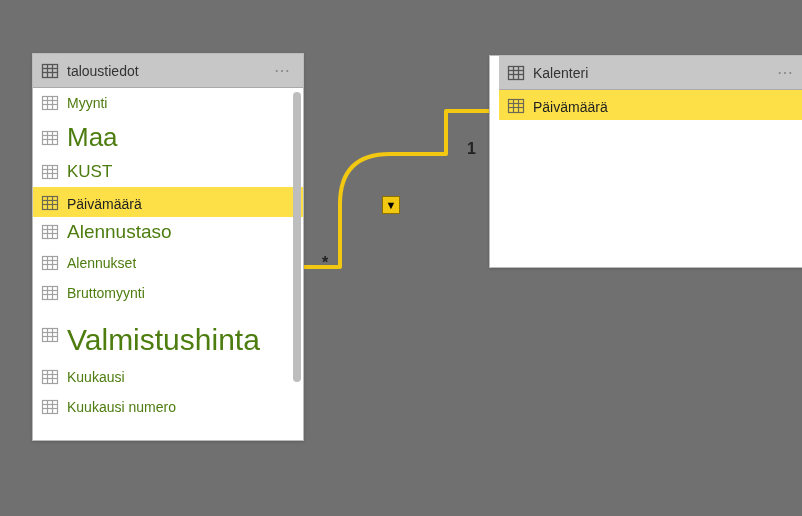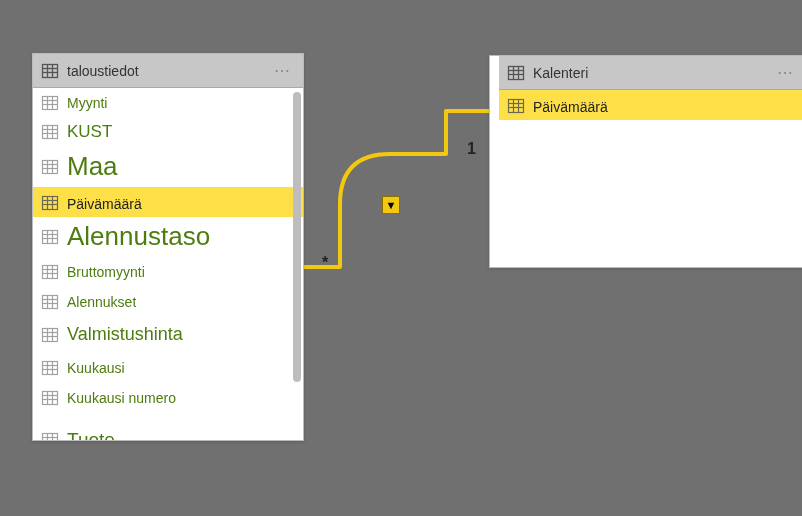--- a/index.html
+++ b/index.html
@@ -159,44 +159,44 @@
             <svg class="ticon" width="18" height="18" viewBox="0 0 18 18" fill="none">
               <rect x="1.5" y="2.5" width="15" height="13" stroke-width="1.2" fill="none"></rect>
               <line x1="1.5" y1="6.5" x2="16.5" y2="6.5" stroke-width="1.2"></line>
               <line x1="1.5" y1="10.5" x2="16.5" y2="10.5" stroke-width="1.2"></line>
               <line x1="6.5" y1="2.5" x2="6.5" y2="15.5" stroke-width="1.2"></line>
               <line x1="11.5" y1="2.5" x2="11.5" y2="15.5" stroke-width="1.2"></line>
             </svg>
           </span>
           <span class="field-label" style="font-size: 14px;">Myynti</span>
         </div>
+        <div class="field-row" style="min-height: 40px;">
+          <span class="field-icon">
+            <svg class="ticon" width="18" height="18" viewBox="0 0 18 18" fill="none">
+              <rect x="1.5" y="2.5" width="15" height="13" stroke-width="1.2" fill="none"></rect>
+              <line x1="1.5" y1="6.5" x2="16.5" y2="6.5" stroke-width="1.2"></line>
+              <line x1="1.5" y1="10.5" x2="16.5" y2="10.5" stroke-width="1.2"></line>
+              <line x1="6.5" y1="2.5" x2="6.5" y2="15.5" stroke-width="1.2"></line>
+              <line x1="11.5" y1="2.5" x2="11.5" y2="15.5" stroke-width="1.2"></line>
+            </svg>
+          </span>
+          <span class="field-label" style="font-size: 26px;">Maa</span>
+        </div>
         <div class="field-row" style="min-height: 27px;">
           <span class="field-icon">
             <svg class="ticon" width="18" height="18" viewBox="0 0 18 18" fill="none">
               <rect x="1.5" y="2.5" width="15" height="13" stroke-width="1.2" fill="none"></rect>
               <line x1="1.5" y1="6.5" x2="16.5" y2="6.5" stroke-width="1.2"></line>
               <line x1="1.5" y1="10.5" x2="16.5" y2="10.5" stroke-width="1.2"></line>
               <line x1="6.5" y1="2.5" x2="6.5" y2="15.5" stroke-width="1.2"></line>
               <line x1="11.5" y1="2.5" x2="11.5" y2="15.5" stroke-width="1.2"></line>
             </svg>
           </span>
           <span class="field-label" style="font-size: 17px;">KUST</span>
         </div>
-        <div class="field-row" style="min-height: 40px;">
-          <span class="field-icon">
-            <svg class="ticon" width="18" height="18" viewBox="0 0 18 18" fill="none">
-              <rect x="1.5" y="2.5" width="15" height="13" stroke-width="1.2" fill="none"></rect>
-              <line x1="1.5" y1="6.5" x2="16.5" y2="6.5" stroke-width="1.2"></line>
-              <line x1="1.5" y1="10.5" x2="16.5" y2="10.5" stroke-width="1.2"></line>
-              <line x1="6.5" y1="2.5" x2="6.5" y2="15.5" stroke-width="1.2"></line>
-              <line x1="11.5" y1="2.5" x2="11.5" y2="15.5" stroke-width="1.2"></line>
-            </svg>
-          </span>
-          <span class="field-label" style="font-size: 26px;">Maa</span>
-        </div>
         <div class="field-row selected" style="min-height: 30px;">
           <span class="field-icon">
             <svg class="ticon" width="18" height="18" viewBox="0 0 18 18" fill="none">
               <rect x="1.5" y="2.5" width="15" height="13" stroke-width="1.2" fill="none"></rect>
               <line x1="1.5" y1="6.5" x2="16.5" y2="6.5" stroke-width="1.2"></line>
               <line x1="1.5" y1="10.5" x2="16.5" y2="10.5" stroke-width="1.2"></line>
               <line x1="6.5" y1="2.5" x2="6.5" y2="15.5" stroke-width="1.2"></line>
               <line x1="11.5" y1="2.5" x2="11.5" y2="15.5" stroke-width="1.2"></line>
             </svg>
           </span>
@@ -205,57 +205,57 @@
         <div class="field-row" style="min-height: 29px;">
           <span class="field-icon">
             <svg class="ticon" width="18" height="18" viewBox="0 0 18 18" fill="none">
               <rect x="1.5" y="2.5" width="15" height="13" stroke-width="1.2" fill="none"></rect>
               <line x1="1.5" y1="6.5" x2="16.5" y2="6.5" stroke-width="1.2"></line>
               <line x1="1.5" y1="10.5" x2="16.5" y2="10.5" stroke-width="1.2"></line>
               <line x1="6.5" y1="2.5" x2="6.5" y2="15.5" stroke-width="1.2"></line>
               <line x1="11.5" y1="2.5" x2="11.5" y2="15.5" stroke-width="1.2"></line>
             </svg>
           </span>
-          <span class="field-label" style="font-size: 26px;">Alennustaso</span>
+          <span class="field-label" style="font-size: 19px;">Alennustaso</span>
         </div>
         <div class="field-row" style="min-height: 30px;">
           <span class="field-icon">
             <svg class="ticon" width="18" height="18" viewBox="0 0 18 18" fill="none">
               <rect x="1.5" y="2.5" width="15" height="13" stroke-width="1.2" fill="none"></rect>
               <line x1="1.5" y1="6.5" x2="16.5" y2="6.5" stroke-width="1.2"></line>
               <line x1="1.5" y1="10.5" x2="16.5" y2="10.5" stroke-width="1.2"></line>
               <line x1="6.5" y1="2.5" x2="6.5" y2="15.5" stroke-width="1.2"></line>
               <line x1="11.5" y1="2.5" x2="11.5" y2="15.5" stroke-width="1.2"></line>
             </svg>
           </span>
+          <span class="field-label" style="font-size: 14px;">Alennukset</span>
+        </div>
+        <div class="field-row" style="min-height: 30px;">
+          <span class="field-icon">
+            <svg class="ticon" width="18" height="18" viewBox="0 0 18 18" fill="none">
+              <rect x="1.5" y="2.5" width="15" height="13" stroke-width="1.2" fill="none"></rect>
+              <line x1="1.5" y1="6.5" x2="16.5" y2="6.5" stroke-width="1.2"></line>
+              <line x1="1.5" y1="10.5" x2="16.5" y2="10.5" stroke-width="1.2"></line>
+              <line x1="6.5" y1="2.5" x2="6.5" y2="15.5" stroke-width="1.2"></line>
+              <line x1="11.5" y1="2.5" x2="11.5" y2="15.5" stroke-width="1.2"></line>
+            </svg>
+          </span>
           <span class="field-label" style="font-size: 14px;">Bruttomyynti</span>
         </div>
-        <div class="field-row" style="min-height: 30px;">
-          <span class="field-icon">
-            <svg class="ticon" width="18" height="18" viewBox="0 0 18 18" fill="none">
-              <rect x="1.5" y="2.5" width="15" height="13" stroke-width="1.2" fill="none"></rect>
-              <line x1="1.5" y1="6.5" x2="16.5" y2="6.5" stroke-width="1.2"></line>
-              <line x1="1.5" y1="10.5" x2="16.5" y2="10.5" stroke-width="1.2"></line>
-              <line x1="6.5" y1="2.5" x2="6.5" y2="15.5" stroke-width="1.2"></line>
-              <line x1="11.5" y1="2.5" x2="11.5" y2="15.5" stroke-width="1.2"></line>
-            </svg>
-          </span>
-          <span class="field-label" style="font-size: 14px;">Alennukset</span>
-        </div>
         <div class="field-row" style="min-height: 36px;">
           <span class="field-icon">
             <svg class="ticon" width="18" height="18" viewBox="0 0 18 18" fill="none">
               <rect x="1.5" y="2.5" width="15" height="13" stroke-width="1.2" fill="none"></rect>
               <line x1="1.5" y1="6.5" x2="16.5" y2="6.5" stroke-width="1.2"></line>
               <line x1="1.5" y1="10.5" x2="16.5" y2="10.5" stroke-width="1.2"></line>
               <line x1="6.5" y1="2.5" x2="6.5" y2="15.5" stroke-width="1.2"></line>
               <line x1="11.5" y1="2.5" x2="11.5" y2="15.5" stroke-width="1.2"></line>
             </svg>
           </span>
-          <span class="field-label" style="font-size: 18px;">Valmistushinta</span>
+          <span class="field-label" style="font-size: 30px; margin-top: 11px;">Valmistushinta</span>
         </div>
         <div class="field-row" style="min-height: 30px;">
           <span class="field-icon">
             <svg class="ticon" width="18" height="18" viewBox="0 0 18 18" fill="none">
               <rect x="1.5" y="2.5" width="15" height="13" stroke-width="1.2" fill="none"></rect>
               <line x1="1.5" y1="6.5" x2="16.5" y2="6.5" stroke-width="1.2"></line>
               <line x1="1.5" y1="10.5" x2="16.5" y2="10.5" stroke-width="1.2"></line>
               <line x1="6.5" y1="2.5" x2="6.5" y2="15.5" stroke-width="1.2"></line>
               <line x1="11.5" y1="2.5" x2="11.5" y2="15.5" stroke-width="1.2"></line>
             </svg>

